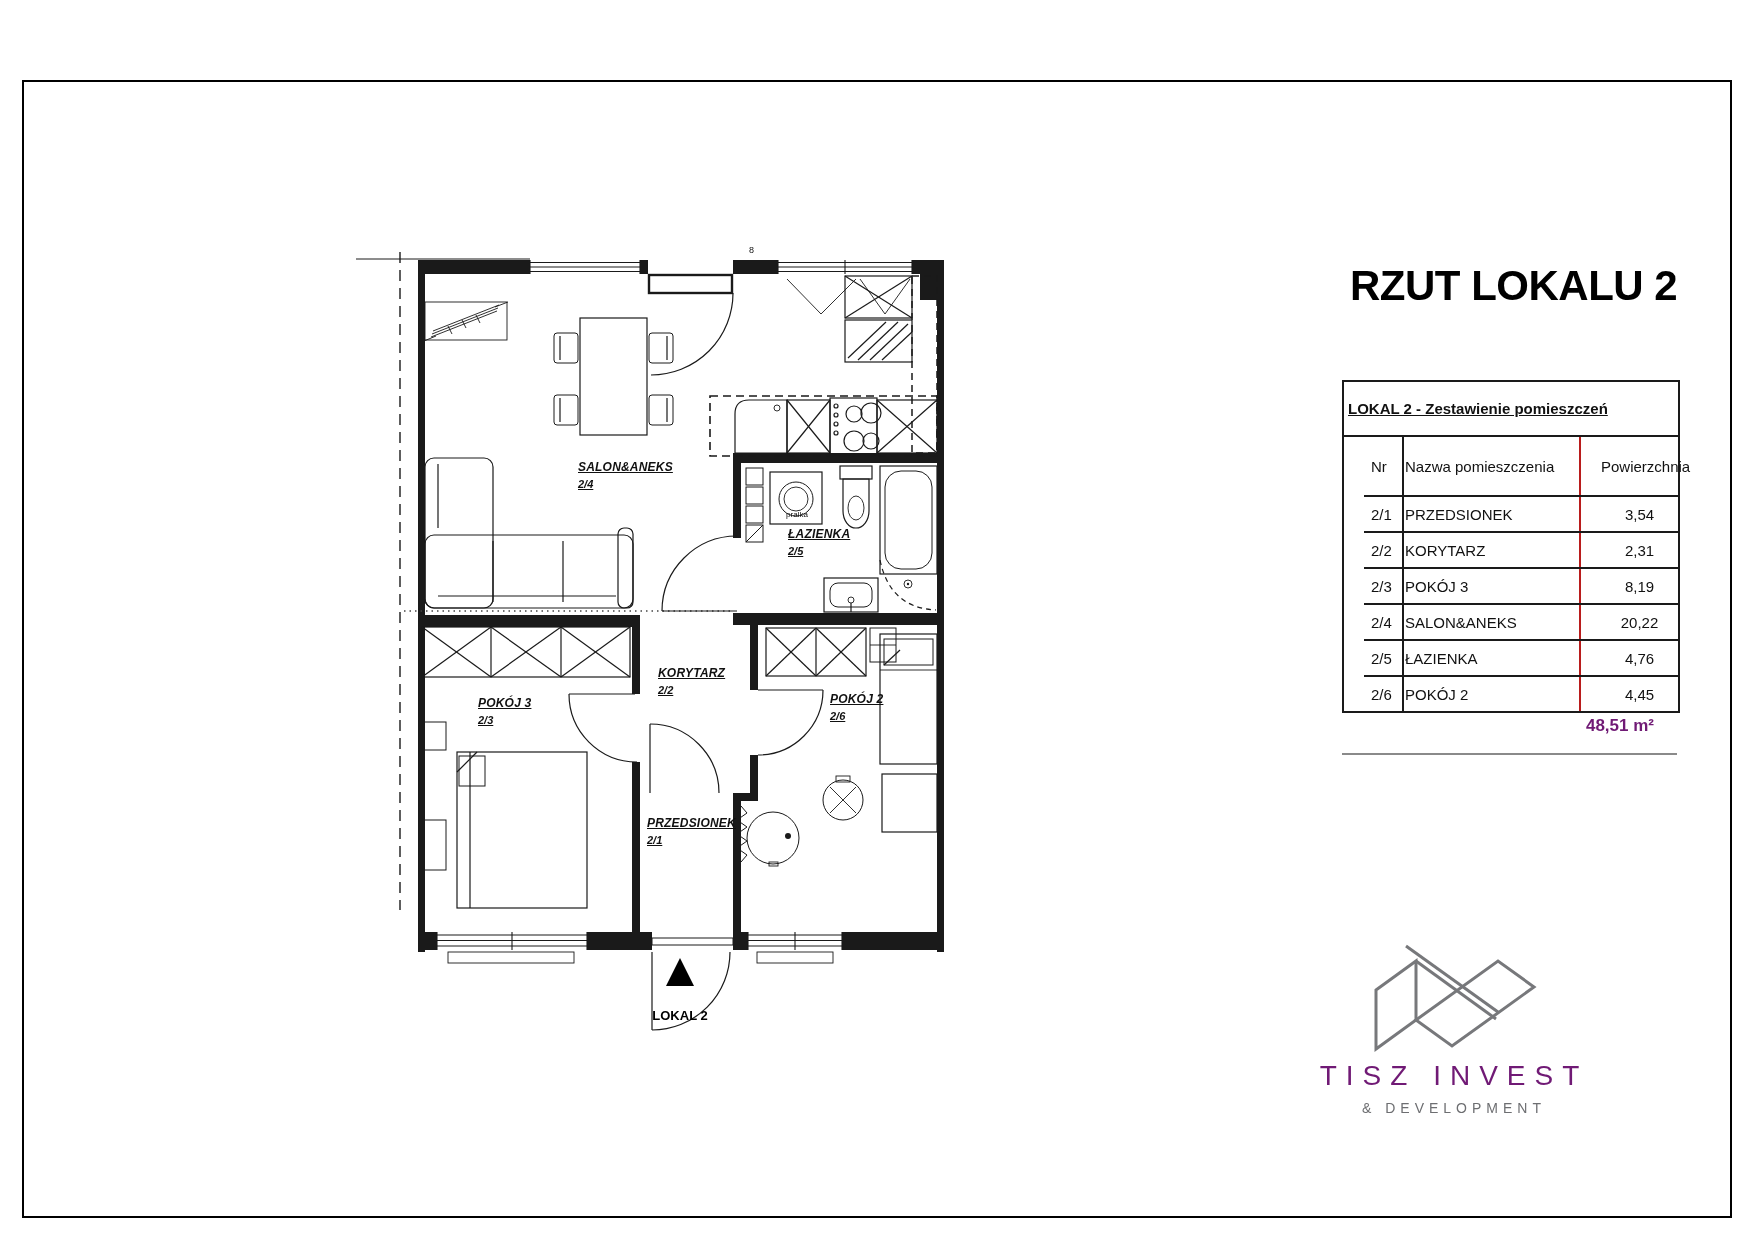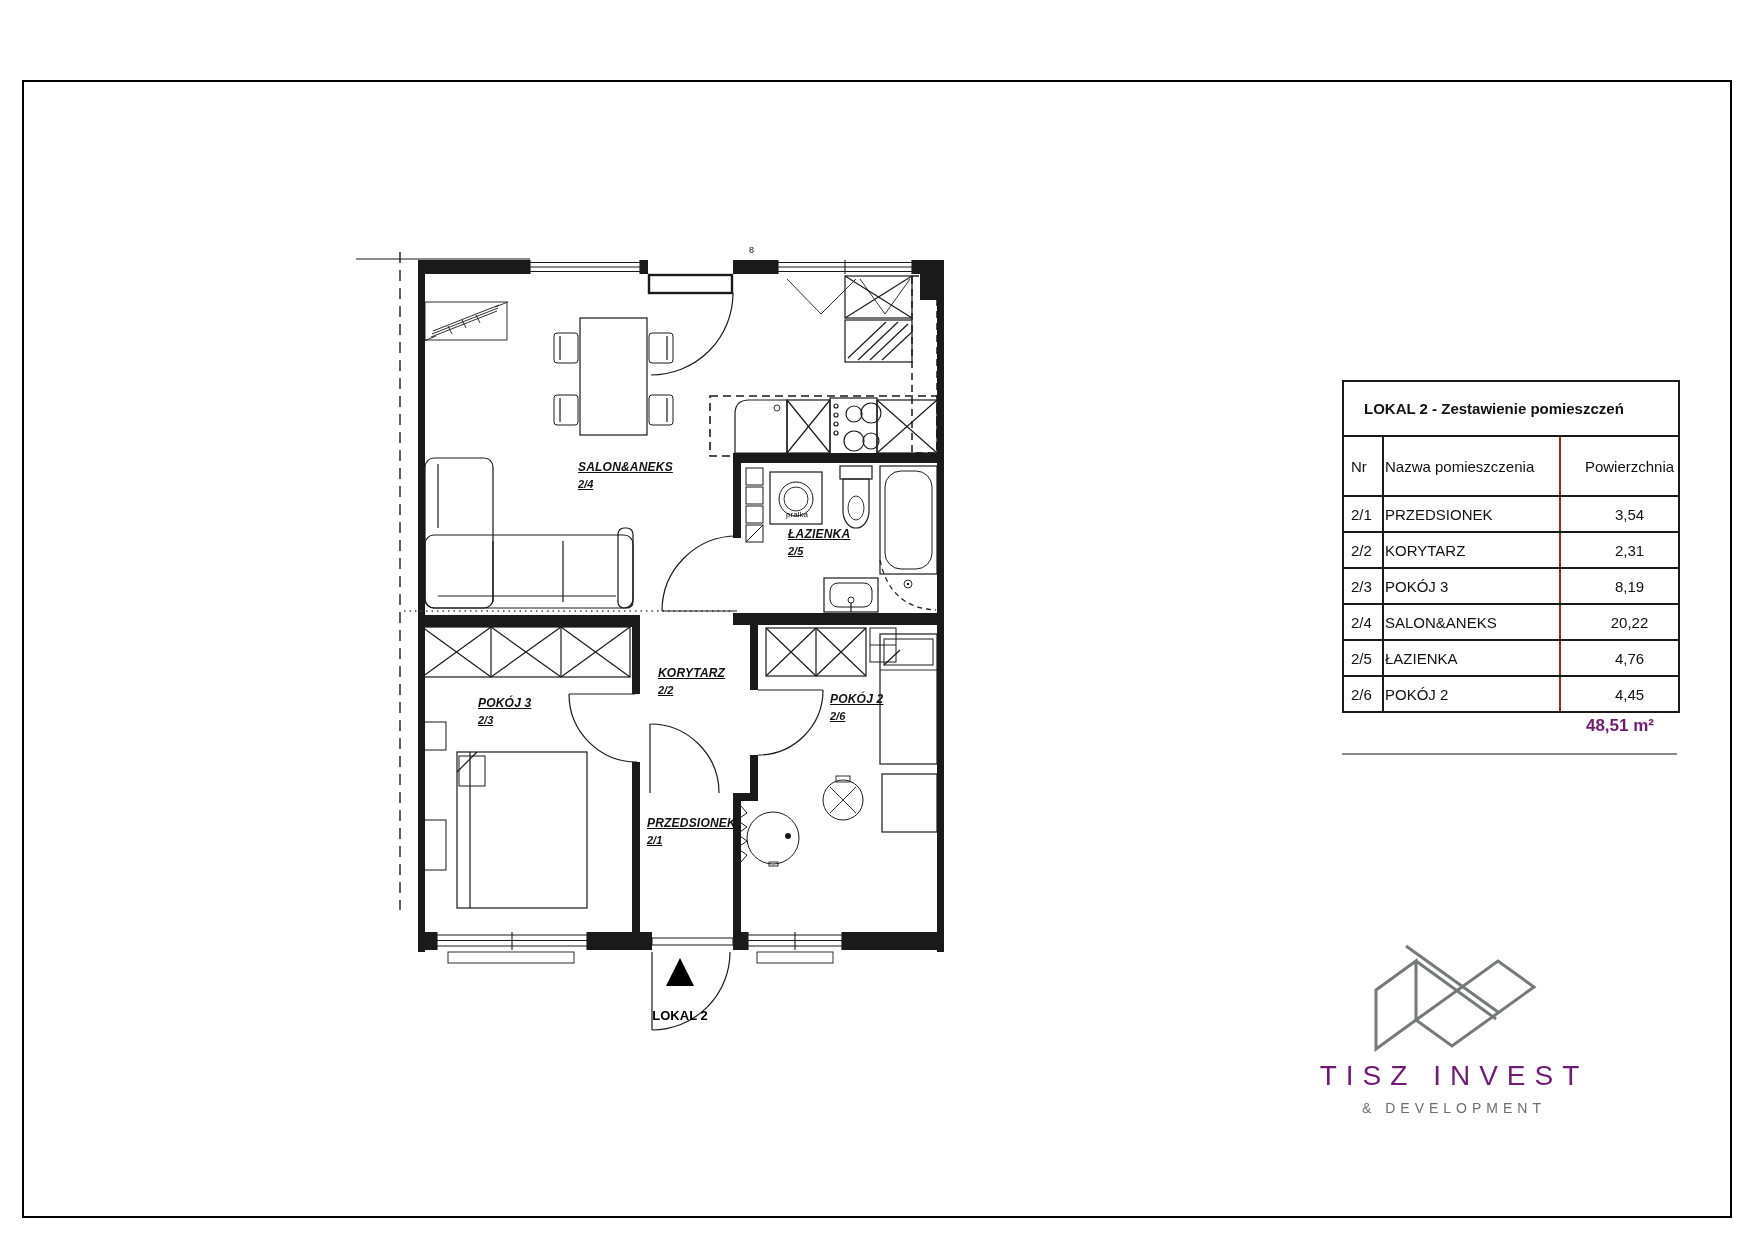--- a/index.html
+++ b/index.html
@@ -16,23 +16,23 @@
   #washer-label{position:absolute;left:776px;top:510px;width:42px;text-align:center;
                 font-size:8px;color:#111;}
   #dim-label{position:absolute;left:749px;top:245px;font-size:9px;color:#111;}
   #entrance-label{position:absolute;left:636px;top:1008px;width:88px;text-align:center;
                   font-weight:bold;font-size:13px;color:#000;}
   
   #sheet-title{position:absolute;left:1350px;top:262px;font-weight:bold;font-size:42px;
                letter-spacing:-.5px;color:#000;white-space:nowrap;}
   #room-table{position:absolute;left:1342px;top:380px;width:334px;border:2px solid #1a1a1a;
               background:#fff;font-size:15px;color:#111;}
-  #room-table .tt{height:53px;display:flex;align-items:center;padding-left:20px;
-                  font-weight:bold;border-bottom:2px solid #1a1a1a;}
-  .trow{display:grid;grid-template-columns:40px 177px 1fr;border-bottom:2px solid #1a1a1a;}
+  #room-table .tt{height:53px;display:flex;align-items:center;padding-left:4px;
+                  font-weight:bold;border-bottom:2px solid #1a1a1a;text-decoration:underline;}
+  .trow{display:grid;grid-template-columns:40px 177px 1fr;border-bottom:2px solid #1a1a1a;margin-left:20px;}
   .trow:last-child{border-bottom:none;}
   .trow>div{display:flex;align-items:center;}
   .trow .c-nr{padding-left:7px;border-right:2px solid #1a1a1a;}
   .trow .c-name{padding-left:1px;border-right:2px solid #b91c1c;}
   .trow .c-area{justify-content:center;padding-left:20px;}
   .trow.hdr{height:58px;}
   .trow.dat{height:34px;}
   #table-total{position:absolute;left:1342px;top:716px;width:312px;text-align:right;
                font-weight:bold;font-size:17px;color:#701a75;}
   #table-baseline{position:absolute;left:1342px;top:753px;width:335px;height:2px;background:#8a8a8a;}
@@ -303,20 +303,21 @@
   <div class="plan-label" style="left:830px;top:692px;">POKÓJ 2</div>
   <div class="plan-sub" style="left:830px;top:710px;">2/6</div>
 
   <div class="plan-label" style="left:647px;top:816px;">PRZEDSIONEK</div>
   <div class="plan-sub" style="left:647px;top:834px;">2/1</div>
 
   <div id="washer-label">pralka</div>
   <div id="dim-label">8</div>
   <div id="entrance-label">LOKAL 2</div>
 
+  <div id="sheet-title">RZUT LOKALU 2</div>
 
   <div id="room-table">
     <div class="tt">LOKAL 2 - Zestawienie pomieszczeń</div>
     <div class="trow hdr">
       <div class="c-nr">Nr</div>
       <div class="c-name">Nazwa pomieszczenia</div>
       <div class="c-area">Powierzchnia</div>
     </div>
     <div class="trow dat">
       <div class="c-nr">2/1</div>

